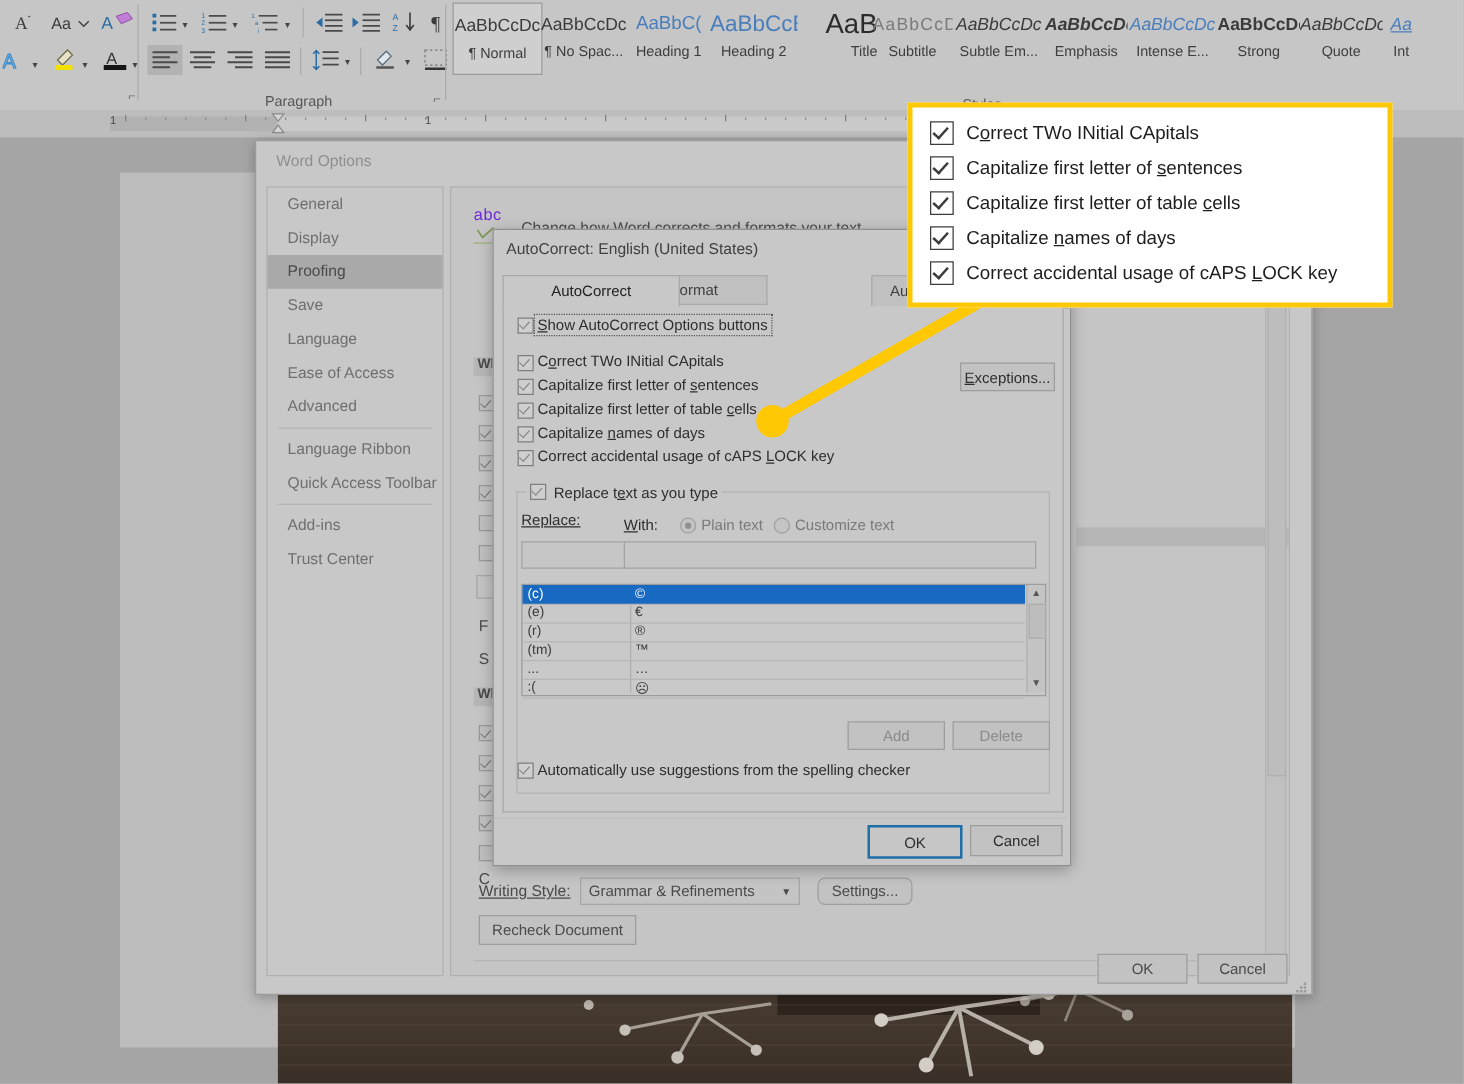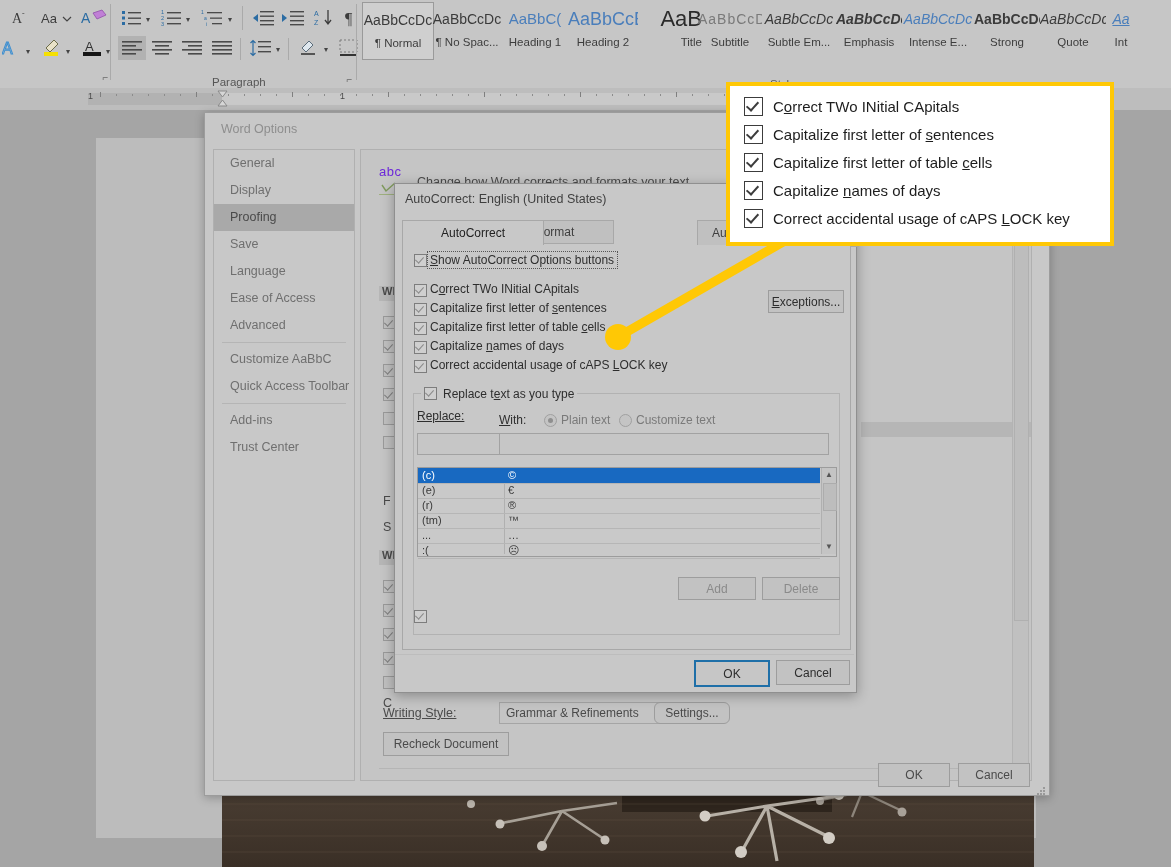--- a/index.html
+++ b/index.html
@@ -61,21 +61,21 @@
   .wo-cb{position:absolute;width:11px;height:11px;border:1px solid #9a9a9a;background:#c0c0c0;}
   .wo-cb.on::after{content:"";position:absolute;left:2px;top:1px;width:4px;height:7px;border:solid #808080;border-width:0 1.5px 1.5px 0;transform:rotate(42deg);}
   #abc-icon{position:absolute;left:378px;top:150px;font-size:13px;color:#6d28d9;letter-spacing:.5px;}
   #abc-check{position:absolute;left:380px;top:165px;width:14px;height:10px;}
   #wo-desc{position:absolute;left:416px;top:161px;font-size:12.5px;color:#4a4a4a;}
   #wo-desc-rule{position:absolute;left:378px;top:180px;width:620px;height:1px;background:#9eb07e;}
 
   .wo-btn{position:absolute;background:#c2c2c2;border:1px solid #9d9d9d;font-size:12px;color:#4a4a4a;
           display:flex;align-items:center;justify-content:center;}
   .wo-combo{position:absolute;background:#c4c4c4;border:1px solid #a5a5a5;font-size:12px;color:#4a4a4a;
-            display:flex;align-items:center;padding-left:6px;margin-left:35px;}
+            display:flex;align-items:center;padding-left:6px;}
   .wo-combo .cb-caret{position:absolute;right:6px;font-size:8px;color:#4a4a4a;}
   .ul{text-decoration:underline;}
 
   
   #autocorrect{left:394px;top:183px;width:461px;height:508px;background:#c8c8c8;border:1px solid #8f8f8f;
                box-shadow:0 3px 12px rgba(0,0,0,.3);}
   #ac-title{position:absolute;left:10px;top:8px;font-size:12.5px;color:#3f3f3f;}
   #ac-tabstrip{position:absolute;left:7px;top:36px;width:447px;height:26px;}
   .ac-tab{position:absolute;height:25px;line-height:25px;text-align:center;font-size:12px;color:#3f3f3f;
           background:#c0c0c0;border:1px solid #a8a8a8;}
@@ -476,21 +476,21 @@
 
   <div id="wo-nav">
       <div class="nav-item">General</div>
       <div class="nav-item">Display</div>
       <div class="nav-item active">Proofing</div>
       <div class="nav-item">Save</div>
       <div class="nav-item">Language</div>
       <div class="nav-item">Ease of Access</div>
       <div class="nav-item">Advanced</div>
       <div class="nav-div"></div>
-      <div class="nav-item">Customize AaBbC</div>
+      <div class="nav-item">Language Ribbon</div>
       <div class="nav-item">Quick Access Toolbar</div>
       <div class="nav-div"></div>
       <div class="nav-item">Add-ins</div>
       <div class="nav-item">Trust Center</div>
     </div>
 
   <div id="wo-content">
     <div id="abc-icon" style="left:18px;top:14px;">abc</div>
     <div id="abc-check" style="left:20px;top:29px;">
       <svg width="16" height="11" viewBox="0 0 16 11">
@@ -647,20 +647,21 @@
     </div>
 
     <div class="wo-btn" style="left:275px;top:332px;width:76px;height:21px;color:#8a8a8a;">
       <span>Add</span>
     </div>
     <div class="wo-btn" style="left:359px;top:332px;width:76px;height:21px;color:#8a8a8a;">
       <span>Delete</span>
     </div>
 
     <div class="ac-cb on" style="left:11px;top:365px;"></div>
+    <div class="ac-lbl" style="left:27px;top:364px;">Automatically use suggestions from the spelling checker</div>
   </div>
 
   <div id="ac-footer-rule" style="top:470px;"></div>
   <div class="ac-btn ok" style="left:299px;top:476px;height:23px;">
     <span>OK</span>
   </div>
   <div class="ac-btn cancel" style="left:381px;top:476px;height:23px;">
     <span>Cancel</span>
   </div>
 </div>

